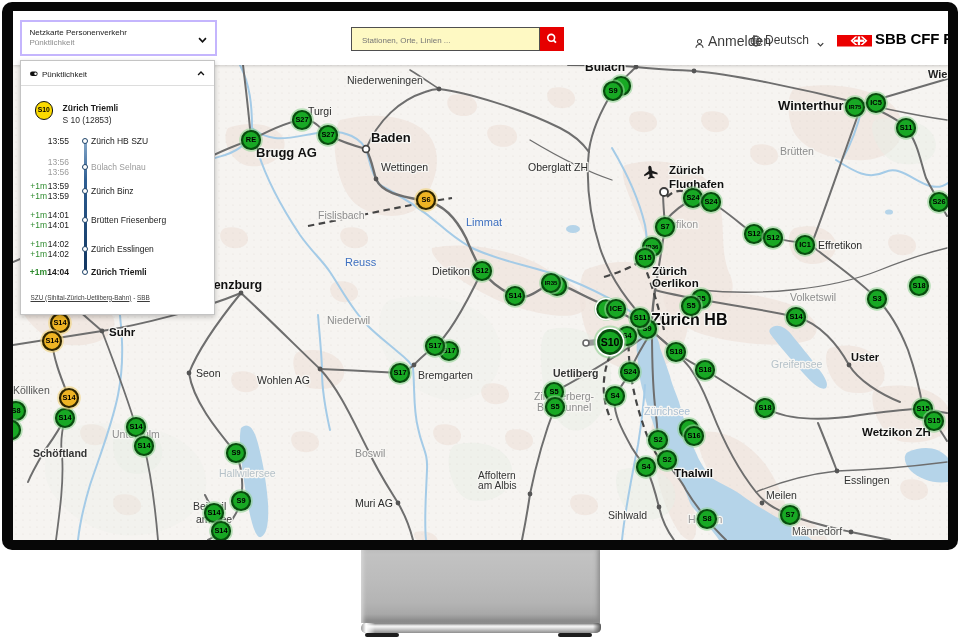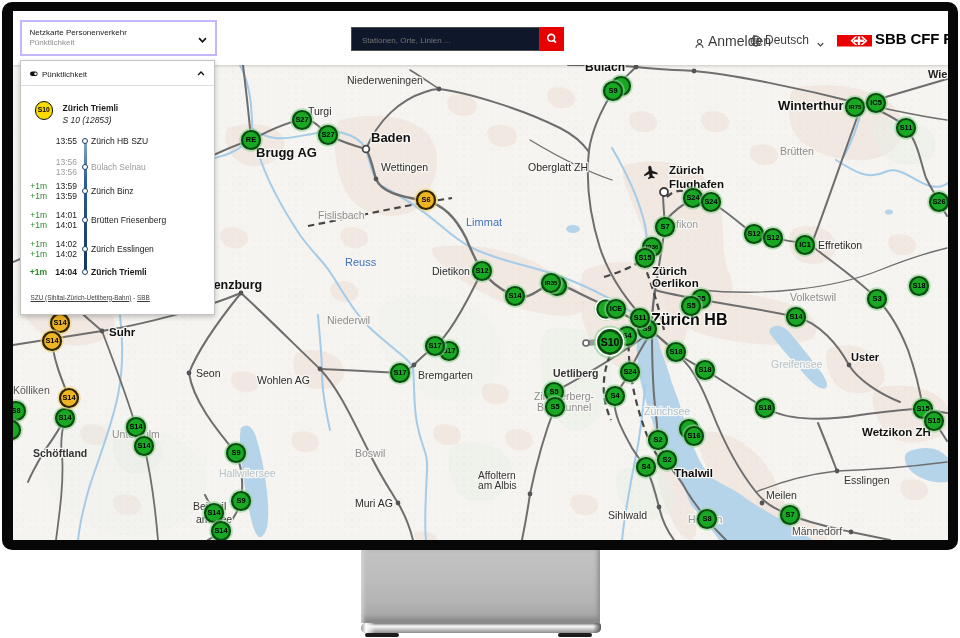--- a/index.html
+++ b/index.html
@@ -12,43 +12,43 @@
 .mapwrap{position:absolute;left:0;top:54px;width:935px;height:475px;}
 
 .dd{position:absolute;left:7px;top:8.5px;width:197px;height:36px;background:#fff;
  border:2px solid #c4b5fd;z-index:20;padding:6.5px 10px 0 7.5px;}
 .dd .l1{font-size:8px;color:#1a1a1a;line-height:10px;}
 .dd .l2{font-size:8px;color:#8d8d8d;line-height:10px;}
 .dd svg{position:absolute;right:8px;top:15px;}
 
 .search{position:absolute;left:338px;top:16px;width:213px;height:24px;z-index:6;}
 .search .inp{position:absolute;left:0;top:0;width:189px;height:24px;border:1px solid #4f4f4f;
- background:#0f172a;font-size:8px;color:#757575;padding:8px 0 0 10px;}
+ background:#fef9c3;font-size:8px;color:#757575;padding:8px 0 0 10px;}
 .search .btn{position:absolute;left:189px;top:0;width:24px;height:24px;background:#e60000;}
 .anm{position:absolute;left:681px;top:22px;font-size:14px;color:#3c3c3c;z-index:6;}
 .anm svg{vertical-align:-2.5px;margin-right:3px;}
 .lang{position:absolute;left:737px;top:22px;font-size:12px;color:#3c3c3c;z-index:6;}
 .lang svg{vertical-align:-2.5px;}
 .sbb{position:absolute;left:824px;top:18.5px;z-index:6;white-space:nowrap;}
 .sbbtxt{font-size:15px;font-weight:bold;color:#000;letter-spacing:-0.1px;margin-left:3px;vertical-align:1px;}
 
 .panel{position:absolute;left:7px;top:48.5px;width:195px;height:255px;background:#fff;
  border:1px solid #c4c4c4;z-index:19;box-shadow:0 2px 5px rgba(0,0,0,.22);font-size:8.5px;color:#1a1a1a;}
 .phead{position:absolute;left:0;top:0;width:100%;height:25px;border-bottom:1px solid #ddd;}
 .phead .t{position:absolute;left:21px;top:9px;font-size:8px;color:#1a1a1a;}
 .badge{position:absolute;left:13.5px;top:40.5px;width:18.5px;height:18.5px;border-radius:50%;
  background:#fbda00;border:1.8px solid #111;color:#000;font-size:6.8px;font-weight:bold;
  text-align:center;line-height:15px;}
 .pt1{position:absolute;left:41.5px;top:42.5px;font-weight:bold;font-size:8.5px;}
-.pt2{position:absolute;left:41.5px;top:54px;font-size:8.5px;color:#2b2b2b;font-style:italic;}
+.pt2{position:absolute;left:41.5px;top:54px;font-size:8.5px;color:#2b2b2b;}
 .row{position:absolute;font-size:8.5px;line-height:10px;}
 .tl-line{position:absolute;left:62.5px;top:80px;width:3px;height:132px;
  background:linear-gradient(180deg,#86a8c9 0%,#2d5d92 30%,#12355f 100%);}
 .node{position:absolute;width:6px;height:6px;border-radius:50%;background:#fff;border:1.8px solid #1d4268;left:61px;}
-.tm{position:absolute;left:30px;width:26px;text-align:right;color:#1a1a1a;}
+.tm{position:absolute;left:22px;width:26px;text-align:right;color:#1a1a1a;}
 .pm{position:absolute;left:0px;width:26px;text-align:right;color:#2e8b2e;}
 .st{position:absolute;left:70px;color:#1a1a1a;white-space:nowrap;}
 .grey{color:#9b9b9b !important;}
 .bold{font-weight:bold;}
 .plink{position:absolute;left:9.5px;top:233px;font-size:6.4px;color:#3c3c3c;}
 .plink u{text-decoration:underline;}
 
 .stand{position:absolute;left:361px;top:550px;width:239px;height:72.5px;
  background:linear-gradient(180deg,#c3c3c3 0%,#bcbcbc 40%,#b4b4b4 72%,#a8a8a8 88%,#8a8a8a 97%,#7e7e7e 100%);
  box-shadow:inset 4px 0 4px -2px #d8d8d8, inset -4px 0 5px -2px #888;}

